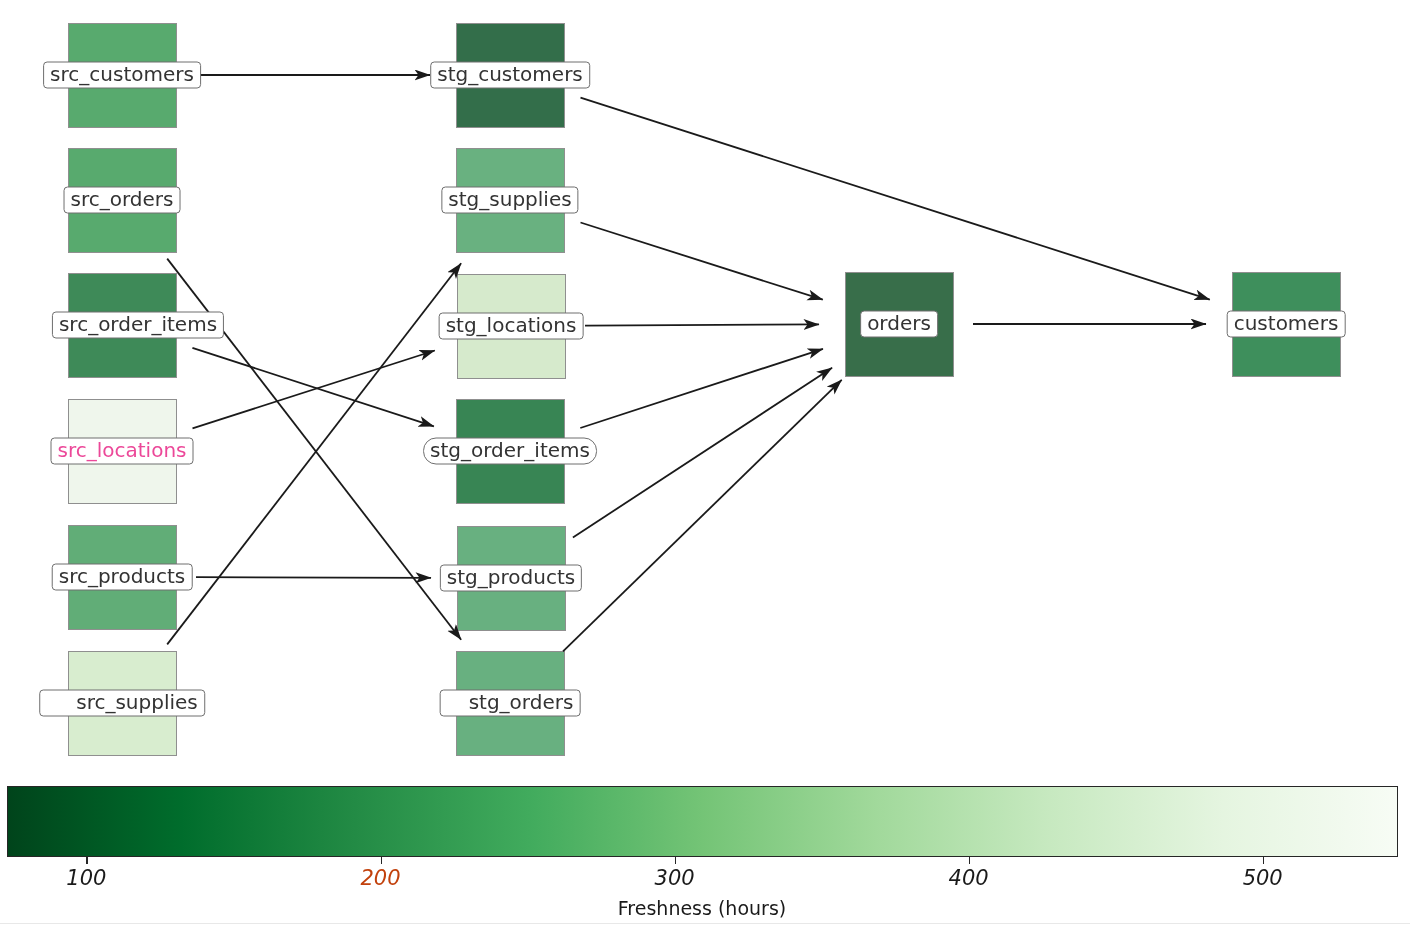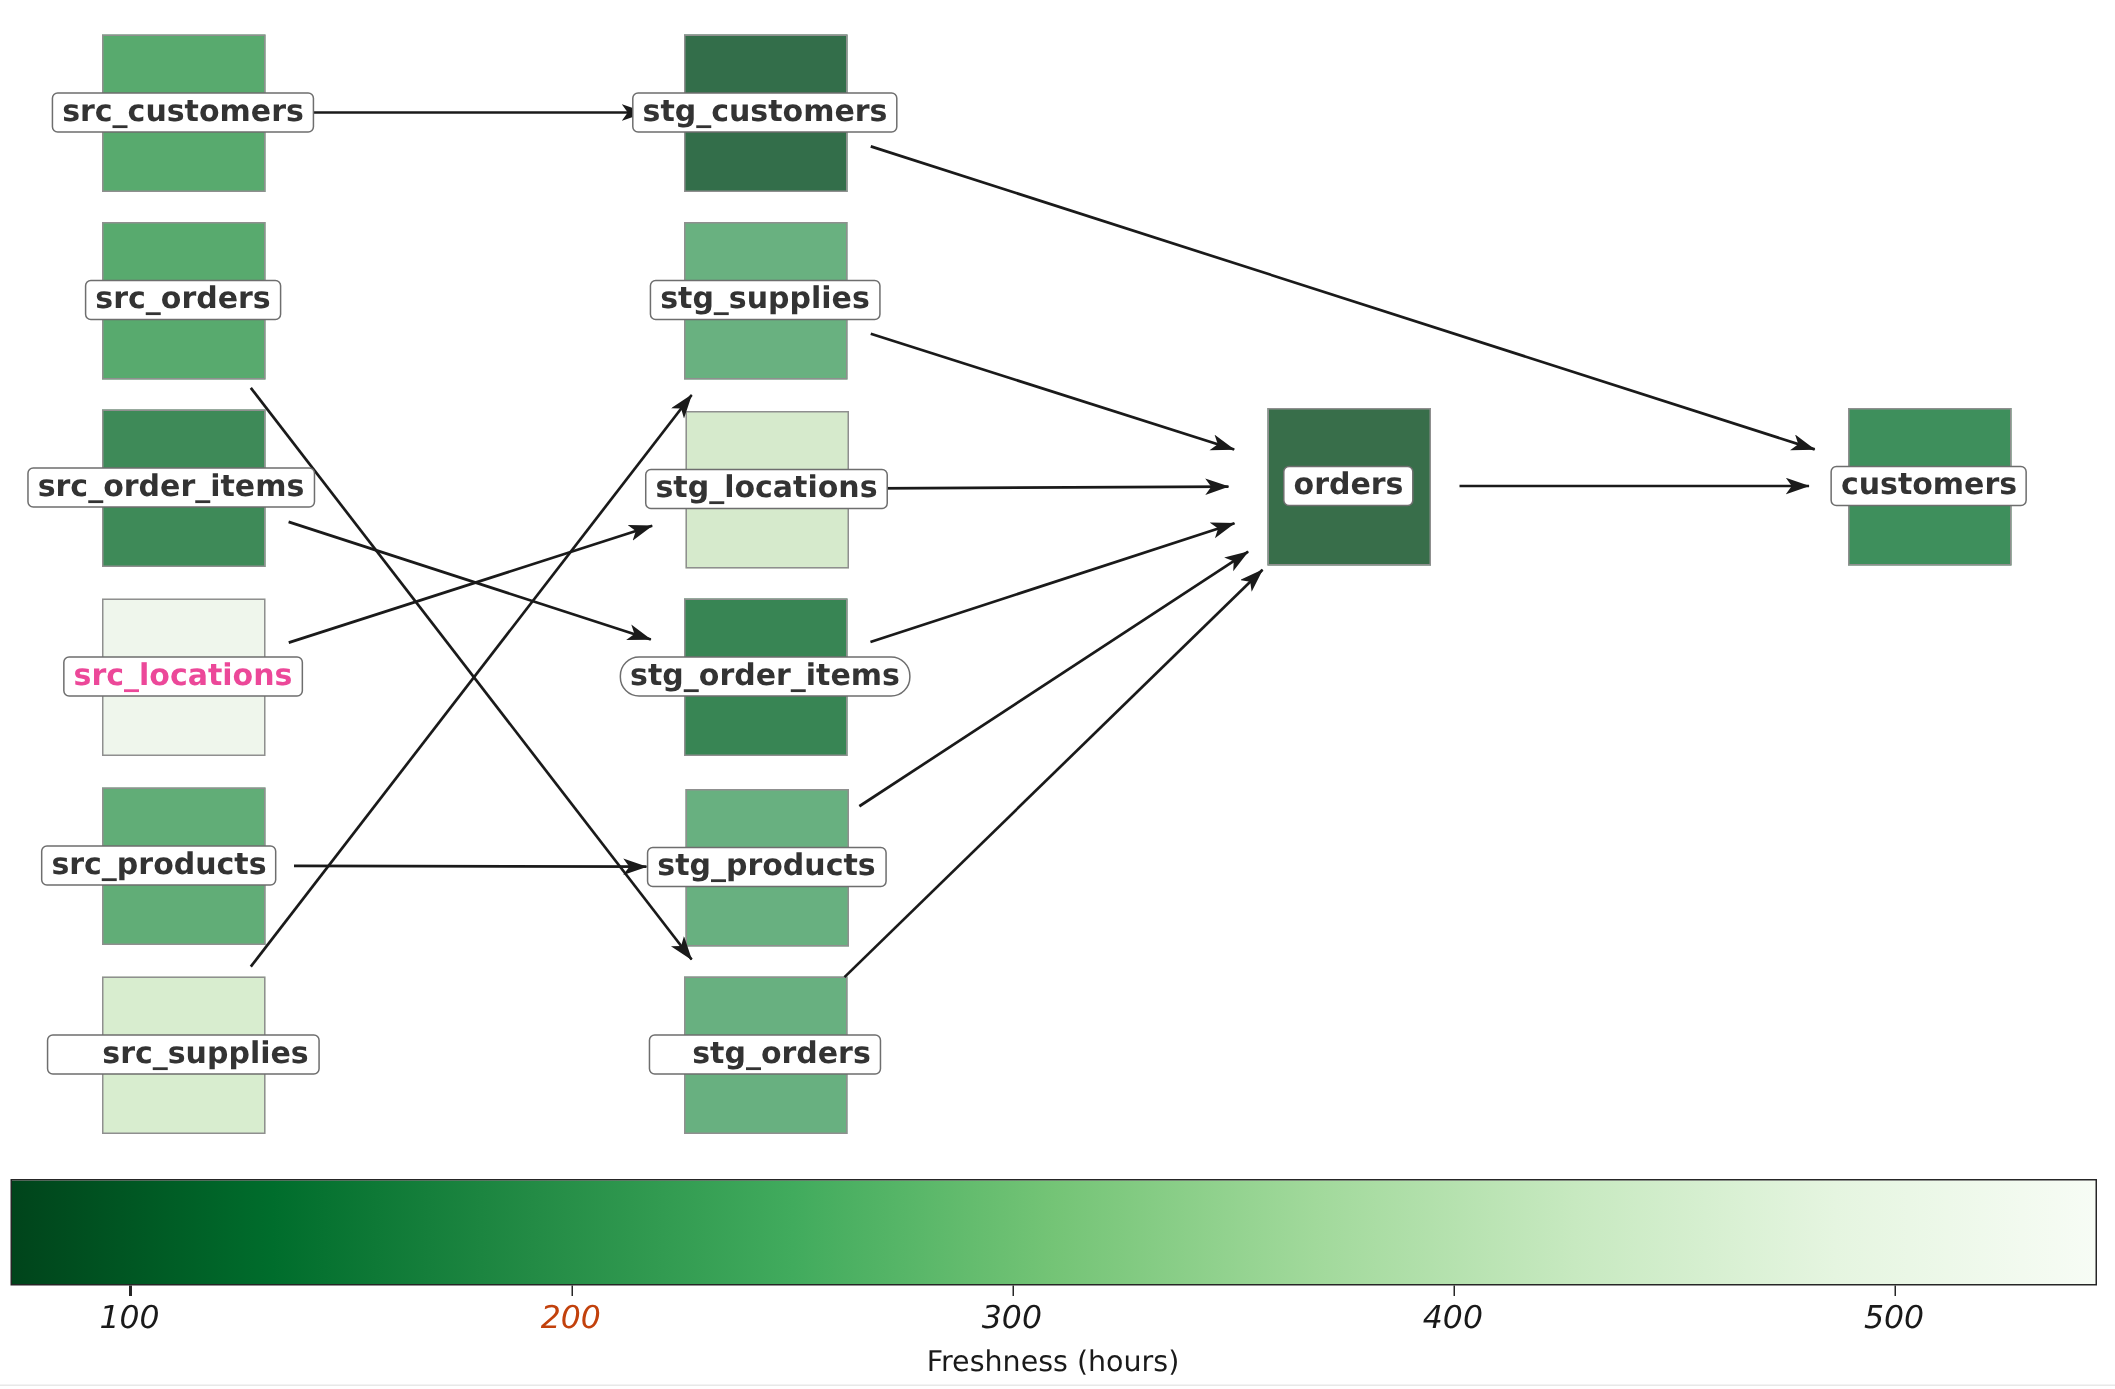--- a/index.html
+++ b/index.html
@@ -21,21 +21,21 @@
     border: 1.5px solid #8f8f8f;
   }
   .node-label {
     position: absolute;
     transform: translate(-50%, -50%);
     background: #ffffff;
     border: 1.4px solid #6e6e6e;
     border-radius: 4px;
     padding: 0px 6px 2px 6px;
     font-size: 20px;
-    font-weight: bold;
+    font-weight: normal;
     color: #333333;
     white-space: nowrap;
     line-height: 23px;
   }
   .cbar {
     position: absolute;
     left: 7px; top: 786px;
     width: 1391px; height: 71px;
     box-sizing: border-box;
     border: 1.5px solid #262626;
@@ -111,23 +111,23 @@
         <line x1="580.3" y1="428.0" x2="823.0" y2="348.8" stroke="#1a1a1a" stroke-width="1.8" marker-end="url(#arrowhead)"></line>
         <line x1="572.9" y1="537.5" x2="832.1" y2="367.8" stroke="#1a1a1a" stroke-width="1.8" marker-end="url(#arrowhead)"></line>
         <line x1="563.0" y1="651.4" x2="841.7" y2="379.8" stroke="#1a1a1a" stroke-width="1.8" marker-end="url(#arrowhead)"></line>
         <line x1="973.0" y1="324.0" x2="1206.0" y2="324.0" stroke="#1a1a1a" stroke-width="1.8" marker-end="url(#arrowhead)"></line>
       </g>
   </svg>
 
   <div id="labels-layer">
       <div class="node-label" style="left: 122px; top: 75px; background: rgb(255, 255, 255); border-color: rgb(110, 110, 110); color: rgb(51, 51, 51);">src_customers</div>
       <div class="node-label" style="left: 122px; top: 200px; background: rgb(255, 255, 255); border-color: rgb(110, 110, 110); color: rgb(51, 51, 51);">src_orders</div>
-      <div class="node-label" style="left: 114px; top: 325px; background: rgb(255, 255, 255); border-color: rgb(110, 110, 110); color: rgb(51, 51, 51);">src_order_items</div>
+      <div class="node-label" style="left: 138px; top: 325px; background: rgb(255, 255, 255); border-color: rgb(110, 110, 110); color: rgb(51, 51, 51);">src_order_items</div>
       <div class="node-label" style="left: 122px; top: 451px; background: rgb(255, 255, 255); border-color: rgb(110, 110, 110); color: #ec4899;">src_locations</div>
-      <div class="node-label" style="left: 106px; top: 577px; background: rgb(255, 255, 255); border-color: rgb(110, 110, 110); color: rgb(51, 51, 51);">src_products</div>
+      <div class="node-label" style="left: 122px; top: 577px; background: rgb(255, 255, 255); border-color: rgb(110, 110, 110); color: rgb(51, 51, 51);">src_products</div>
       <div class="node-label" style="left: 122px; top: 703px; background: rgb(255, 255, 255); border-color: rgb(110, 110, 110); color: rgb(51, 51, 51); padding-left: 36px;">src_supplies</div>
       <div class="node-label" style="left: 510px; top: 75px; background: rgb(255, 255, 255); border-color: rgb(110, 110, 110); color: rgb(51, 51, 51);">stg_customers</div>
       <div class="node-label" style="left: 510px; top: 200px; background: rgb(255, 255, 255); border-color: rgb(110, 110, 110); color: rgb(51, 51, 51);">stg_supplies</div>
       <div class="node-label" style="left: 511px; top: 326px; background: rgb(255, 255, 255); border-color: rgb(110, 110, 110); color: rgb(51, 51, 51);">stg_locations</div>
       <div class="node-label" style="left: 510px; top: 451px; background: rgb(255, 255, 255); border-color: rgb(110, 110, 110); color: rgb(51, 51, 51); border-radius: 13px;">stg_order_items</div>
       <div class="node-label" style="left: 511px; top: 578px; background: rgb(255, 255, 255); border-color: rgb(110, 110, 110); color: rgb(51, 51, 51);">stg_products</div>
       <div class="node-label" style="left: 510px; top: 703px; background: rgb(255, 255, 255); border-color: rgb(110, 110, 110); color: rgb(51, 51, 51); padding-left: 28px;">stg_orders</div>
       <div class="node-label" style="left: 899px; top: 324px; background: rgb(255, 255, 255); border-color: rgb(110, 110, 110); color: rgb(51, 51, 51);">orders</div>
       <div class="node-label" style="left: 1286px; top: 324px; background: rgb(255, 255, 255); border-color: rgb(110, 110, 110); color: rgb(51, 51, 51);">customers</div>
     </div>

